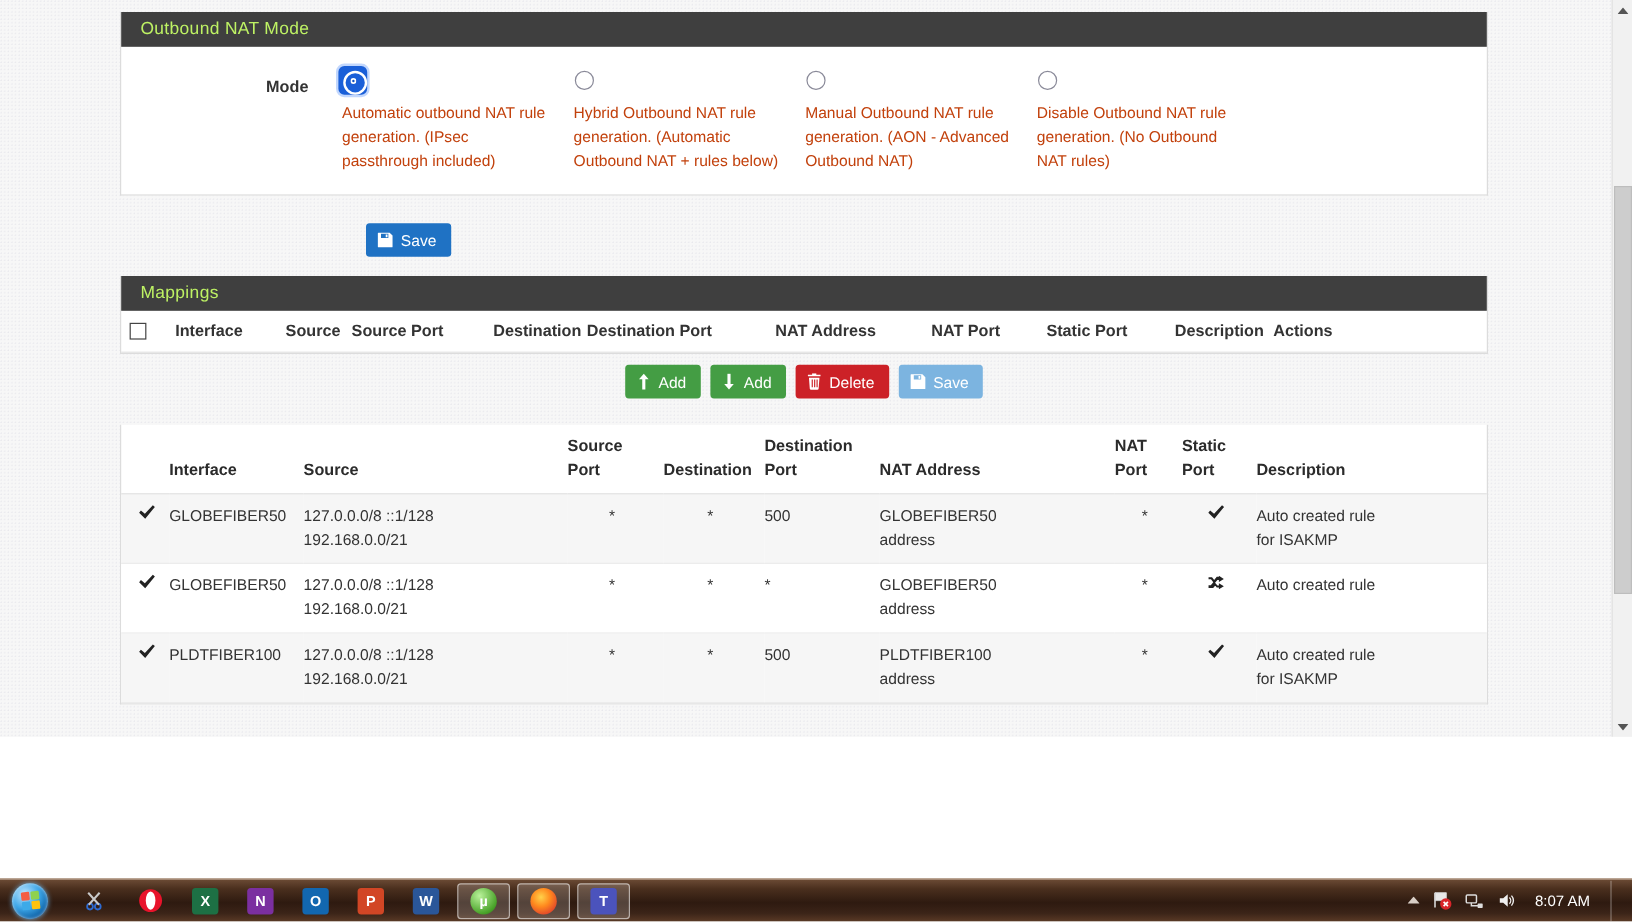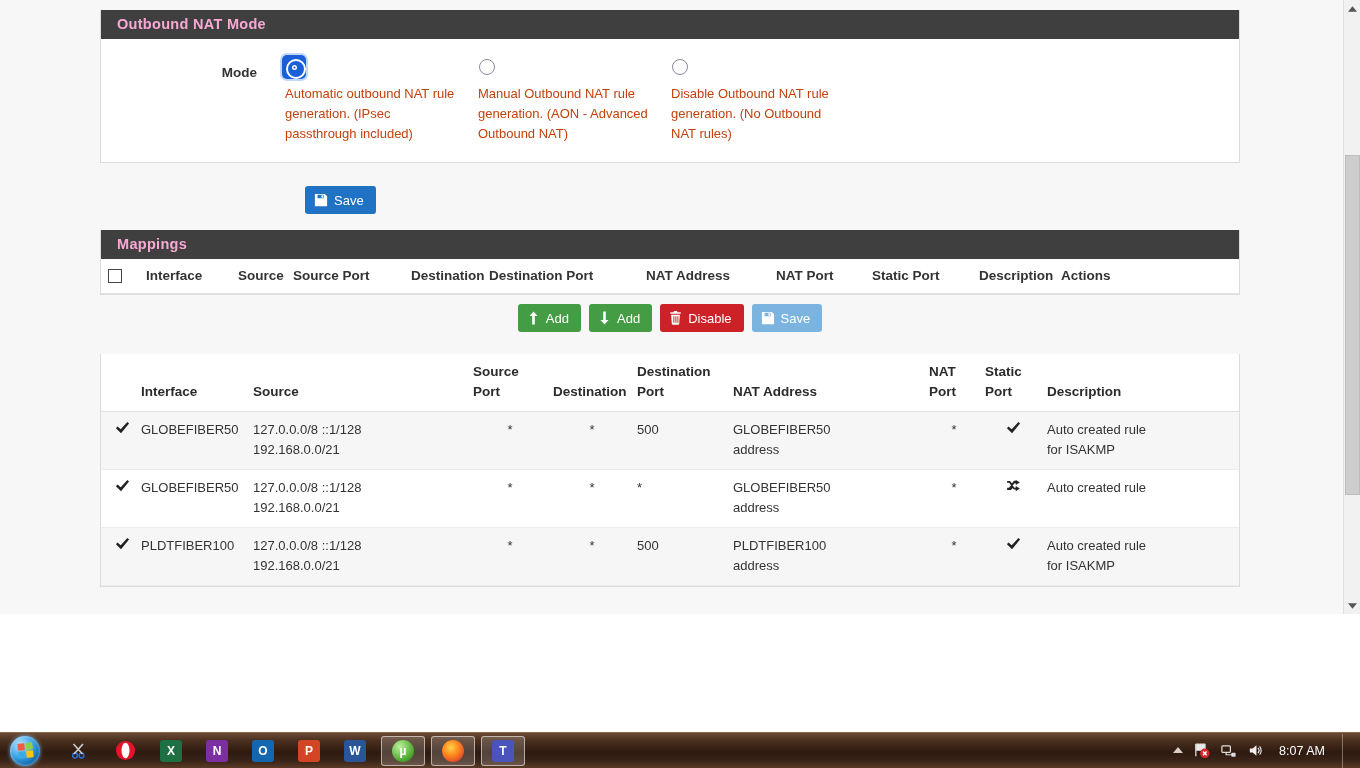--- a/index.html
+++ b/index.html
@@ -43,23 +43,23 @@
 
   
   .panel {
     position: absolute; left: 100px; width: 1140px;
     background: #ffffff;
     border: 1px solid #dcdcdc;
     border-top: none;
   }
   .panel-head {
     background: #3f3f3f;
-    color: #f9a8d4;
+    color: #bef264;
     font-size: 14.5px;
-    font-weight: bold;
+    font-weight: normal;
     padding: 6px 0 7px 16px;
     letter-spacing: 0.3px;
   }
 
   
   #panel-mode { top: 10px; }
   #panel-mode .panel-body {
     padding: 14px 0 18px 0;
     display: flex;
     align-items: flex-start;
@@ -262,20 +262,24 @@
       <div class="panel-head">Outbound NAT Mode</div>
       <div class="panel-body">
         <div class="mode-label">Mode</div>
         <div class="mode-options">
 
           <div class="mode-opt">
             <div class="radio checked"></div>
             <div class="mode-desc">Automatic outbound NAT rule generation. (IPsec passthrough included)</div>
           </div>
 
+          <div class="mode-opt">
+            <div class="radio"></div>
+            <div class="mode-desc">Hybrid Outbound NAT rule generation. (Automatic Outbound NAT + rules below)</div>
+          </div>
 
           <div class="mode-opt">
             <div class="radio"></div>
             <div class="mode-desc">Manual Outbound NAT rule generation. (AON - Advanced Outbound NAT)</div>
           </div>
 
           <div class="mode-opt">
             <div class="radio"></div>
             <div class="mode-desc">Disable Outbound NAT rule generation. (No Outbound NAT rules)</div>
           </div>
@@ -328,21 +332,21 @@
             </svg>
         </span>
         <span>Add</span>
       </button>
       <button class="btn red">
         <span>
           <svg width="13" height="14" viewBox="0 0 14 16">
               <path fill="#fff" d="M5 0h4v1.5h4V3H1V1.5h4V0zM2 4.3h10l-.8 10.4a1.2 1.2 0 0 1-1.2 1.1H4a1.2 1.2 0 0 1-1.2-1.1L2 4.3zm2.6 1.8v7.3h1.1V6.1H4.6zm2.3 0v7.3H8V6.1H6.9zm2.3 0v7.3h1.1V6.1H9.2z"></path>
             </svg>
         </span>
-        <span>Disable</span>
+        <span>Delete</span>
       </button>
       <button class="btn lblue">
         <span>
           <svg width="14" height="14" viewBox="0 0 16 16">
               <path fill="#fff" d="M1.5 1h10.7L15 3.8V14.5a.5.5 0 0 1-.5.5h-13a.5.5 0 0 1-.5-.5v-13A.5.5 0 0 1 1.5 1zM4 2v4h7V2H4zm4.5.7v2.6h1.7V2.7H8.5zM3.5 9h9v5h-9V9z"></path>
             </svg>
         </span>
         <span>Save</span>
       </button>
     </div>

